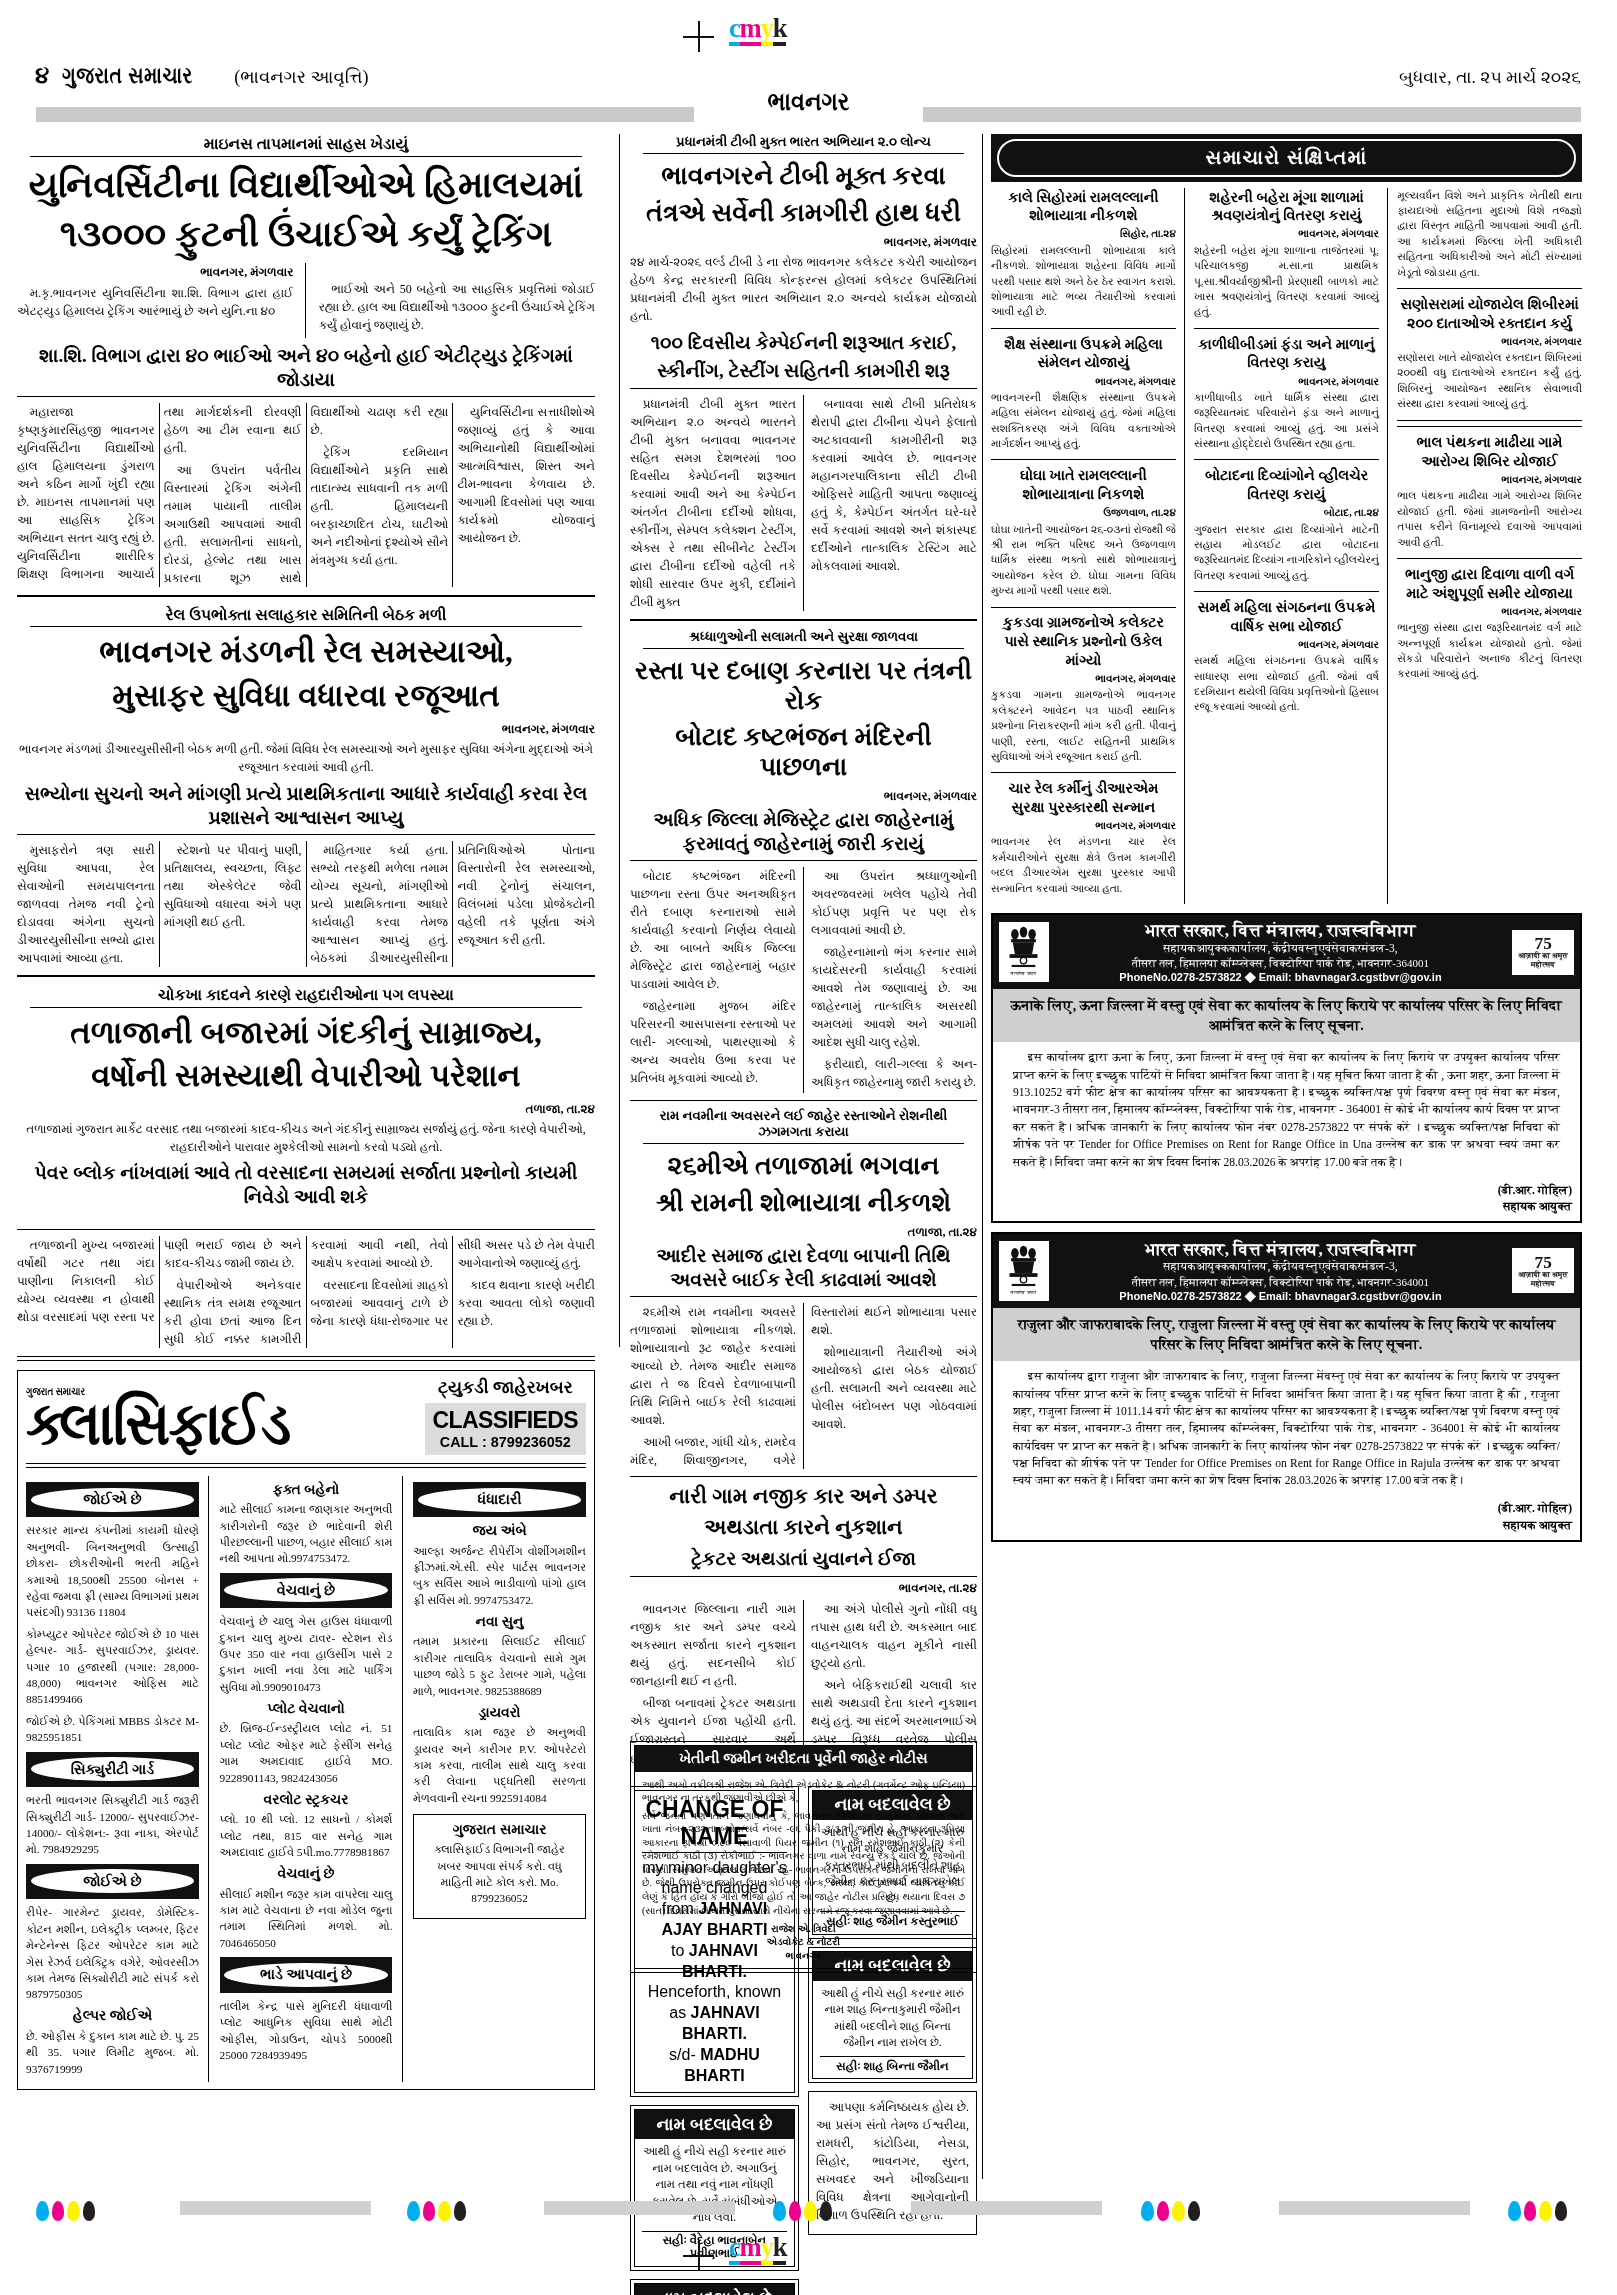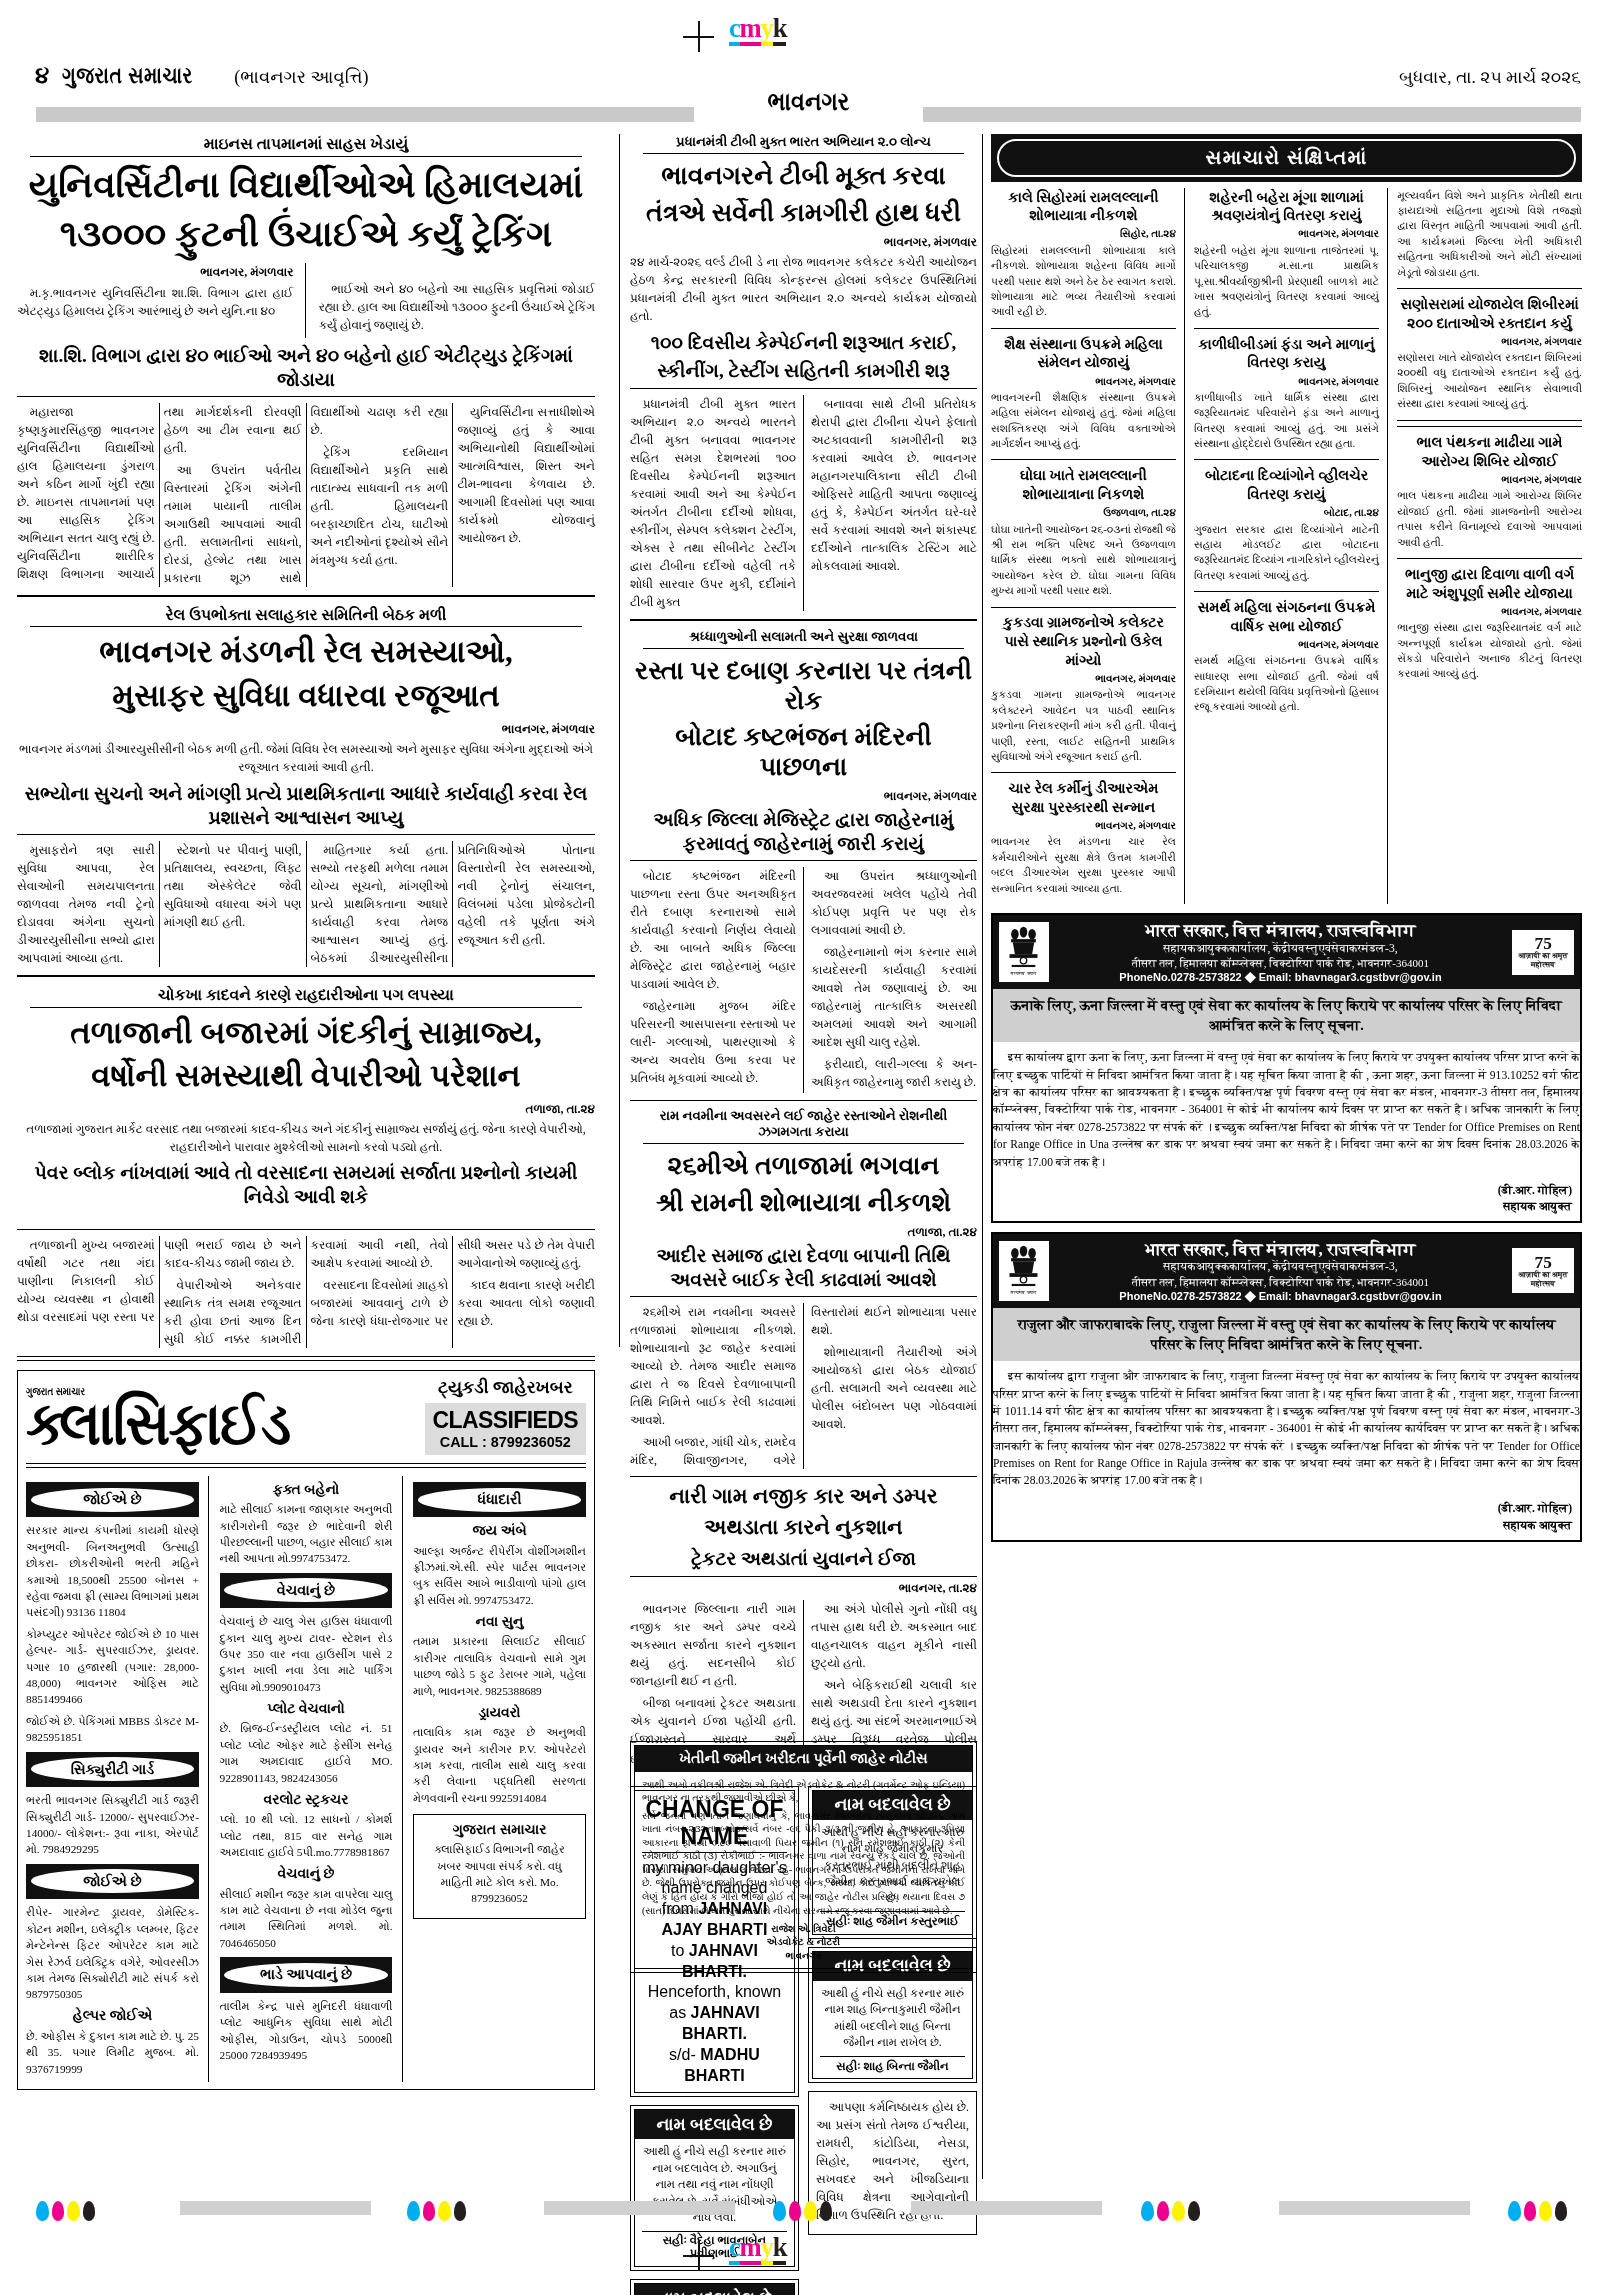--- a/index.html
+++ b/index.html
@@ -128,21 +128,21 @@
   .govt-head-mid{flex:1;text-align:center;line-height:1.28;}
   .gh1{font-size:17px;font-weight:700;}
   .gh2{font-size:11.6px;}
   .gh3{font-size:11px;}
   .gh4{font-size:11px;font-weight:700;font-family:"Liberation Sans",sans-serif;}
   .azadi{width:62px;height:45px;background:#fff;flex:0 0 62px;display:flex;flex-direction:column;
     align-items:center;justify-content:center;color:#111;}
   .azadi .a75{font-size:17.3px;font-weight:700;line-height:1;}
   .azadi .atx{font-size:7.5px;font-weight:700;line-height:1.15;text-align:center;}
   .govt-sub{background:#cfcfcf;font-size:14px;font-weight:700;text-align:center;padding:7px 8px;line-height:1.4;}
-  .govt-body{font-size:11.6px;line-height:1.5;text-align:justify;padding:7px 0;}
+  .govt-body{font-size:11.6px;line-height:1.5;text-align:justify;padding:7px 20px;}
   .govt-body p{margin:0 0 4.6px 0;text-indent:15px;}
   .govt-sig{text-align:right;font-size:11.6px;line-height:1.4;font-weight:700;padding:0 8px 5.8px 8px;}
 
   .notice-title{background:#111;color:#fff;text-align:center;font-size:17.3px;font-weight:700;padding:4.6px 0;}
 </style>
 </head>
 <body>
 
 <div class="page">
 
@@ -172,21 +172,21 @@
       <div class="headline h-xl">૧૩૦૦૦ ફુટની ઉંચાઈએ કર્યું ટ્રેકિંગ</div>
       <div style="display:flex;gap:12.7px;margin-top:5.8px;">
         <div style="flex:1;border-right:1.2px solid #000;padding-right:11.6px;">
           <div class="byline">ભાવનગર, મંગળવાર</div>
           <div class="bodytext">
               <p>મ.કૃ.ભાવનગર યુનિવર્સિટીના શા.શિ. વિભાગ દ્વારા હાઈ એટટ્યુડ હિમાલય ટ્રેકિંગ આરંભાયું છે અને યુનિ.ના ૪૦</p>
             </div>
         </div>
         <div style="flex:1;">
           <div class="bodytext" style="padding-top:17.3px;">
-              <p>ભાઈઓ અને ૪૦ બહેનો આ સાહસિક પ્રવૃત્તિમાં જોડાઈ રહ્યા છે. હાલ આ વિદ્યાર્થીઓ ૧૩૦૦૦ ફુટની ઉંચાઈએ ટ્રેકિંગ કર્યું હોવાનું જણાયું છે.</p>
+              <p>ભાઈઓ અને 50 બહેનો આ સાહસિક પ્રવૃત્તિમાં જોડાઈ રહ્યા છે. હાલ આ વિદ્યાર્થીઓ ૧૩૦૦૦ ફુટની ઉંચાઈએ ટ્રેકિંગ કર્યું હોવાનું જણાયું છે.</p>
             </div>
         </div>
       </div>
       <div class="subhead" style="margin-top:5.8px;border-bottom:1.2px solid #000;padding-bottom:4.6px;">શા.શિ. વિભાગ દ્વારા ૪૦ ભાઈઓ અને ૪૦ બહેનો હાઈ એટીટ્યુડ ટ્રેકિંગમાં જોડાયા</div>
       <div class="bodytext cols4" style="margin-top:5.8px;">
         <p>મહારાજા કૃષ્ણકુમારસિંહજી ભાવનગર યુનિવર્સિટીના વિદ્યાર્થીઓ હાલ હિમાલયના ડુંગરાળ અને કઠિન માર્ગો ખુંદી રહ્યા છે. માઇનસ તાપમાનમાં પણ આ સાહસિક ટ્રેકિંગ અભિયાન સતત ચાલુ રહ્યું છે. યુનિવર્સિટીના શારીરિક શિક્ષણ વિભાગના આચાર્ય તથા માર્ગદર્શકની દોરવણી હેઠળ આ ટીમ રવાના થઈ હતી.</p>
         <p>આ ઉપરાંત પર્વતીય વિસ્તારમાં ટ્રેકિંગ અંગેની તમામ પાયાની તાલીમ અગાઉથી આપવામાં આવી હતી. સલામતીનાં સાધનો, દોરડાં, હેલ્મેટ તથા ખાસ પ્રકારના શૂઝ સાથે વિદ્યાર્થીઓ ચઢાણ કરી રહ્યા છે.</p>
         <p>ટ્રેકિંગ દરમિયાન વિદ્યાર્થીઓને પ્રકૃતિ સાથે તાદાત્મ્ય સાધવાની તક મળી હતી. હિમાલયની બરફાચ્છાદિત ટોચ, ઘાટીઓ અને નદીઓનાં દૃશ્યોએ સૌને મંત્રમુગ્ધ કર્યા હતા.</p>
         <p>યુનિવર્સિટીના સત્તાધીશોએ જણાવ્યું હતું કે આવા અભિયાનોથી વિદ્યાર્થીઓમાં આત્મવિશ્વાસ, શિસ્ત અને ટીમ-ભાવના કેળવાય છે. આગામી દિવસોમાં પણ આવા કાર્યક્રમો યોજવાનું આયોજન છે.</p>
       </div>

